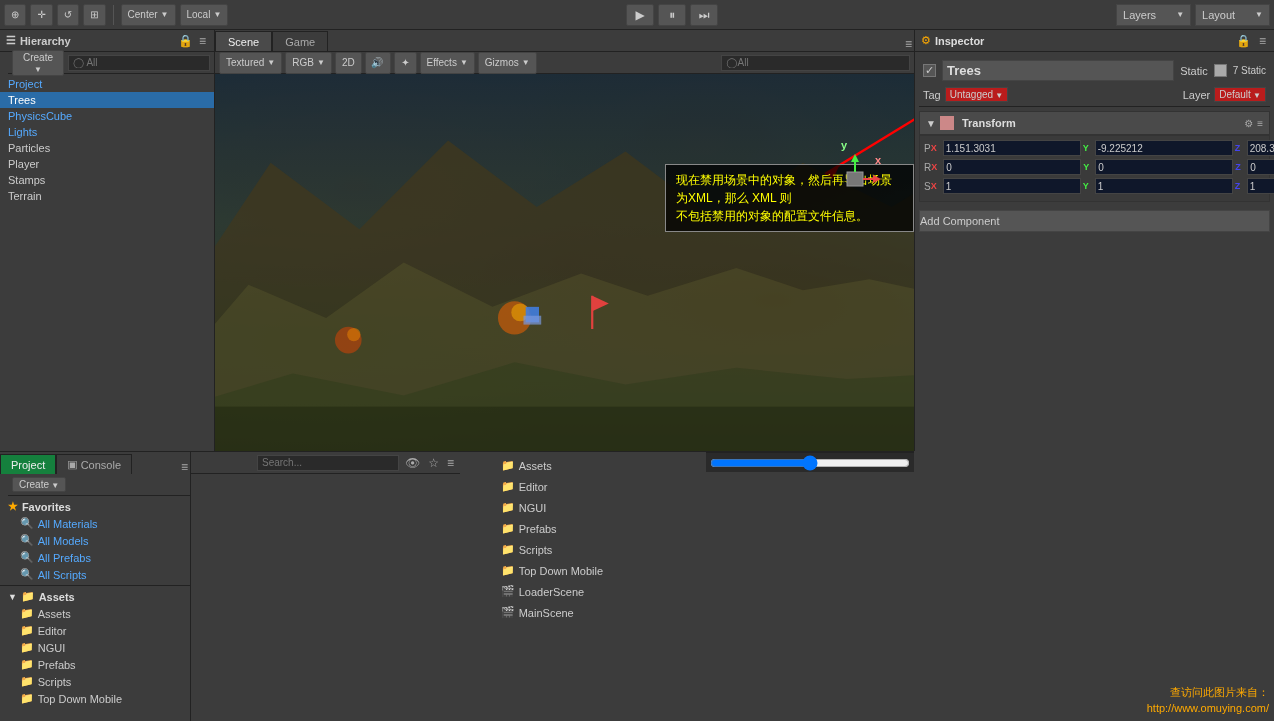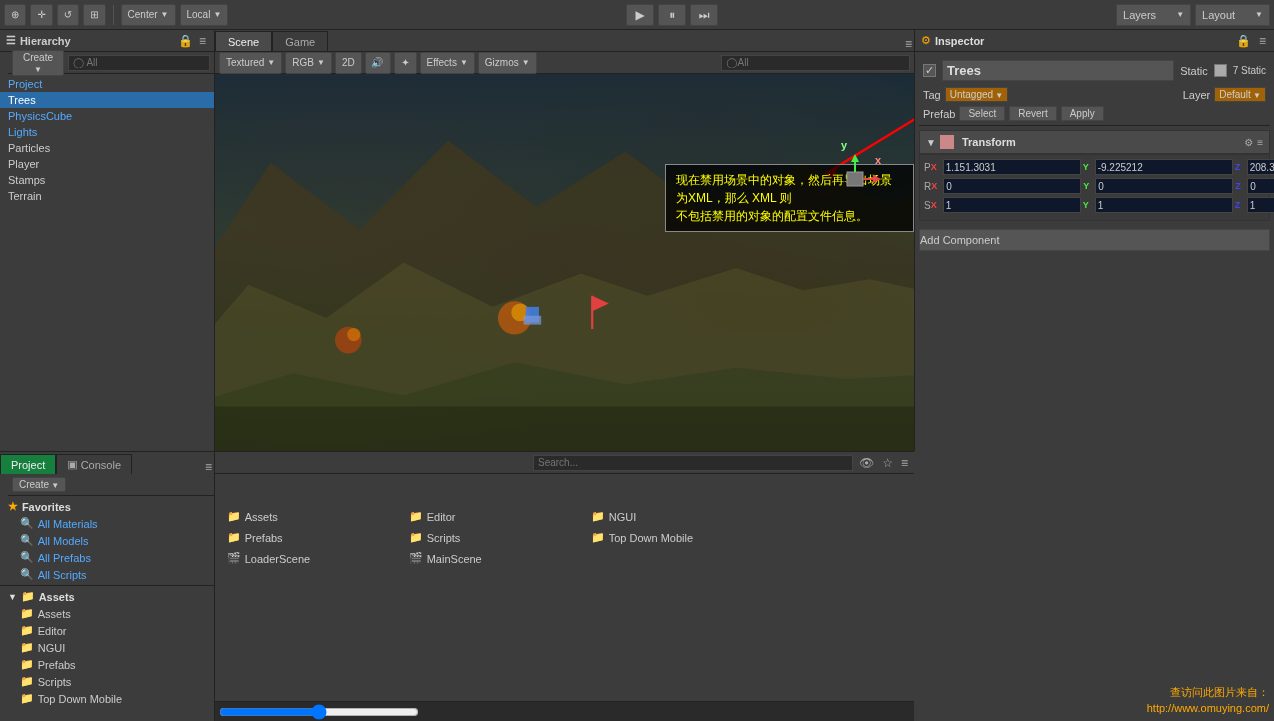--- a/index.html
+++ b/index.html
@@ -266,21 +266,21 @@
       border: 1px solid #777;
     }
     .tag-layer-row {
       display: flex;
       align-items: center;
       padding: 2px 4px;
       gap: 4px;
       font-size: 11px;
     }
     .tag-dropdown, .layer-dropdown {
-      background: #a16207;
+      background: #b91c1c;
       border: 1px solid #444;
       color: #ccc;
       font-size: 10px;
       padding: 1px 4px;
       cursor: pointer;
     }
     .prefab-row {
       display: flex;
       align-items: center;
       padding: 2px 4px;
@@ -425,21 +425,21 @@
     .tree-item.blue { color: #5af; }
     .folder-icon { color: #c8a; font-size: 11px; }
     .scene-icon { color: #a8c; font-size: 11px; }
     .star-icon { color: #fa0; }
     .tree-indent { padding-left: 20px; }
 
     
     .bottom-right {
       flex: 1;
       display: flex;
-      flex-direction: column;
+      flex-direction: row;
       gap: 29px;
     }
     .assets-toolbar {
       height: 22px;
       background: #3c3c3c;
       border-bottom: 1px solid #222;
       display: flex;
       align-items: center;
       padding: 0 4px;
       gap: 4px;
@@ -683,26 +683,20 @@
       
       <div class="tag-layer-row">
         <span>Tag</span>
         <button class="tag-dropdown dropdown-arrow">Untagged</button>
         <div style="flex:1;"></div>
         <span>Layer</span>
         <button class="layer-dropdown dropdown-arrow">Default</button>
       </div>
 
       
-      <div class="prefab-row">
-        <span>Prefab</span>
-        <button class="prefab-btn">Select</button>
-        <button class="prefab-btn">Revert</button>
-        <button class="prefab-btn">Apply</button>
-      </div>
 
       <div class="h-sep"></div>
 
       
       <div class="component-header">
         <span style="font-size:10px;">▼</span>
         <span style="background:#c88;width:14px;height:14px;display:inline-block;margin-right:4px;"></span>
         <span class="component-title">Transform</span>
         <span style="font-size:10px;color:#aaa;">⚙</span>
         <span style="font-size:10px;color:#aaa;cursor:pointer;">≡</span>

